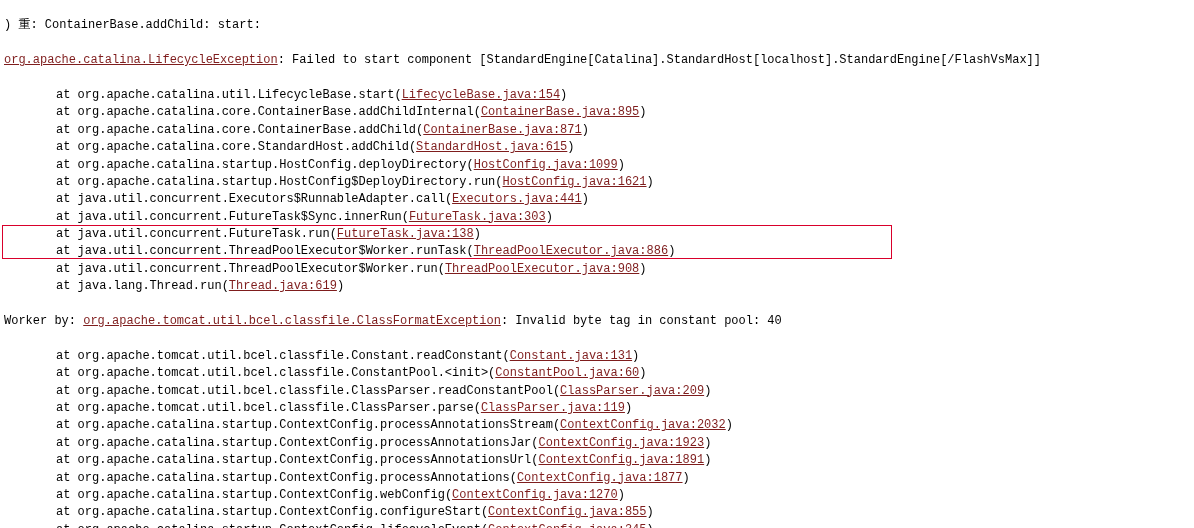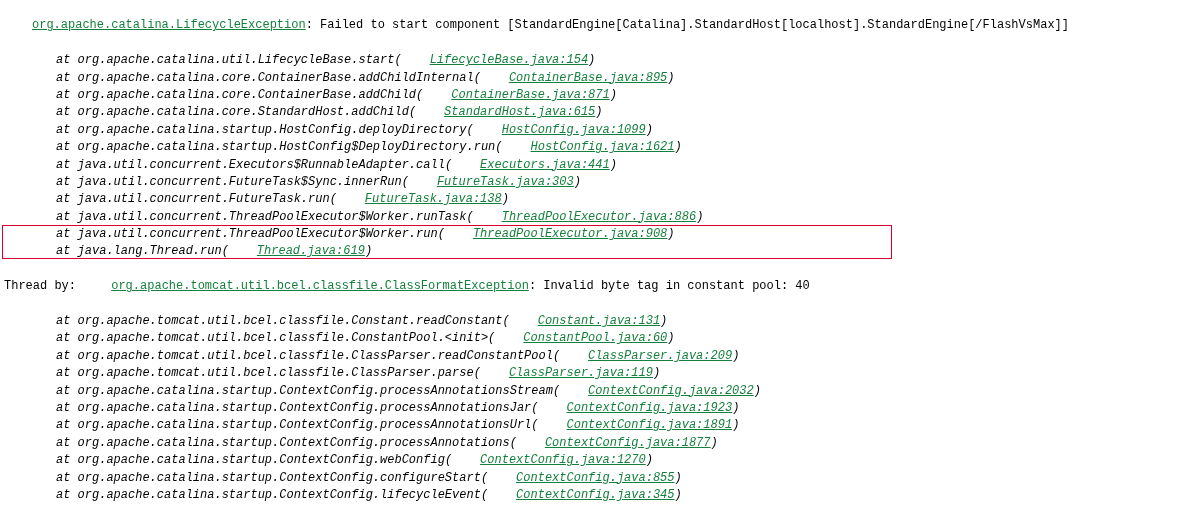--- a/index.html
+++ b/index.html
@@ -10,41 +10,41 @@
     line-height: 1.45;
     color: #000;
     background: #fff;
     width: 1194px;
   }
   .trace {
     white-space: pre;
     padding: 0 4px 4px 4px;
   }
   .line { display: block; }
-  .indent { padding-left: 52px; font-style: italic; }
+  .indent { padding-left: 52px; }
   a.link {
-    color: #15803d;
+    color: #7f1d1d;
     text-decoration: underline;
     cursor: pointer;
-    margin-left: 28px;
   }
   .highlight-box {
     position: absolute;
     border: 1px solid #d9002b;
     pointer-events: none;
   }
   .wrap { position: relative; }
 </style>
 </head>
 <body>
 
 <div class="wrap">
 
   <div class="highlight-box" style="left:2px; top:225px; width:888px; height:32px;"></div>
 
   <div class="trace">
+<span class="line">) 重: ContainerBase.addChild: start:</span>
 <span class="line"><a class="link">org.apache.catalina.LifecycleException</a><span>: Failed to start component [StandardEngine[Catalina].StandardHost[localhost].StandardEngine[/FlashVsMax]]</span></span>
 <span class="line indent"><span>at </span><span>org.apache.catalina.util.LifecycleBase.start</span>(<a class="link">LifecycleBase.java:154</a>)</span><span class="line indent"><span>at </span><span>org.apache.catalina.core.ContainerBase.addChildInternal</span>(<a class="link">ContainerBase.java:895</a>)</span><span class="line indent"><span>at </span><span>org.apache.catalina.core.ContainerBase.addChild</span>(<a class="link">ContainerBase.java:871</a>)</span><span class="line indent"><span>at </span><span>org.apache.catalina.core.StandardHost.addChild</span>(<a class="link">StandardHost.java:615</a>)</span><span class="line indent"><span>at </span><span>org.apache.catalina.startup.HostConfig.deployDirectory</span>(<a class="link">HostConfig.java:1099</a>)</span><span class="line indent"><span>at </span><span>org.apache.catalina.startup.HostConfig$DeployDirectory.run</span>(<a class="link">HostConfig.java:1621</a>)</span><span class="line indent"><span>at </span><span>java.util.concurrent.Executors$RunnableAdapter.call</span>(<a class="link">Executors.java:441</a>)</span><span class="line indent"><span>at </span><span>java.util.concurrent.FutureTask$Sync.innerRun</span>(<a class="link">FutureTask.java:303</a>)</span><span class="line indent"><span>at </span><span>java.util.concurrent.FutureTask.run</span>(<a class="link">FutureTask.java:138</a>)</span><span class="line indent"><span>at </span><span>java.util.concurrent.ThreadPoolExecutor$Worker.runTask</span>(<a class="link">ThreadPoolExecutor.java:886</a>)</span><span class="line indent"><span>at </span><span>java.util.concurrent.ThreadPoolExecutor$Worker.run</span>(<a class="link">ThreadPoolExecutor.java:908</a>)</span><span class="line indent"><span>at </span><span>java.lang.Thread.run</span>(<a class="link">Thread.java:619</a>)</span>
-<span class="line"><span>Thread by: </span><a class="link">org.apache.tomcat.util.bcel.classfile.ClassFormatException</a><span>: Invalid byte tag in constant pool: 40</span></span>
+<span class="line"><span>Worker by: </span><a class="link">org.apache.tomcat.util.bcel.classfile.ClassFormatException</a><span>: Invalid byte tag in constant pool: 40</span></span>
 <span class="line indent"><span>at </span><span>org.apache.tomcat.util.bcel.classfile.Constant.readConstant</span>(<a class="link">Constant.java:131</a>)</span><span class="line indent"><span>at </span><span>org.apache.tomcat.util.bcel.classfile.ConstantPool.&lt;init&gt;</span>(<a class="link">ConstantPool.java:60</a>)</span><span class="line indent"><span>at </span><span>org.apache.tomcat.util.bcel.classfile.ClassParser.readConstantPool</span>(<a class="link">ClassParser.java:209</a>)</span><span class="line indent"><span>at </span><span>org.apache.tomcat.util.bcel.classfile.ClassParser.parse</span>(<a class="link">ClassParser.java:119</a>)</span><span class="line indent"><span>at </span><span>org.apache.catalina.startup.ContextConfig.processAnnotationsStream</span>(<a class="link">ContextConfig.java:2032</a>)</span><span class="line indent"><span>at </span><span>org.apache.catalina.startup.ContextConfig.processAnnotationsJar</span>(<a class="link">ContextConfig.java:1923</a>)</span><span class="line indent"><span>at </span><span>org.apache.catalina.startup.ContextConfig.processAnnotationsUrl</span>(<a class="link">ContextConfig.java:1891</a>)</span><span class="line indent"><span>at </span><span>org.apache.catalina.startup.ContextConfig.processAnnotations</span>(<a class="link">ContextConfig.java:1877</a>)</span><span class="line indent"><span>at </span><span>org.apache.catalina.startup.ContextConfig.webConfig</span>(<a class="link">ContextConfig.java:1270</a>)</span><span class="line indent"><span>at </span><span>org.apache.catalina.startup.ContextConfig.configureStart</span>(<a class="link">ContextConfig.java:855</a>)</span><span class="line indent"><span>at </span><span>org.apache.catalina.startup.ContextConfig.lifecycleEvent</span>(<a class="link">ContextConfig.java:345</a>)</span>
 
 </div>
 </div>
 
 </body></html>

